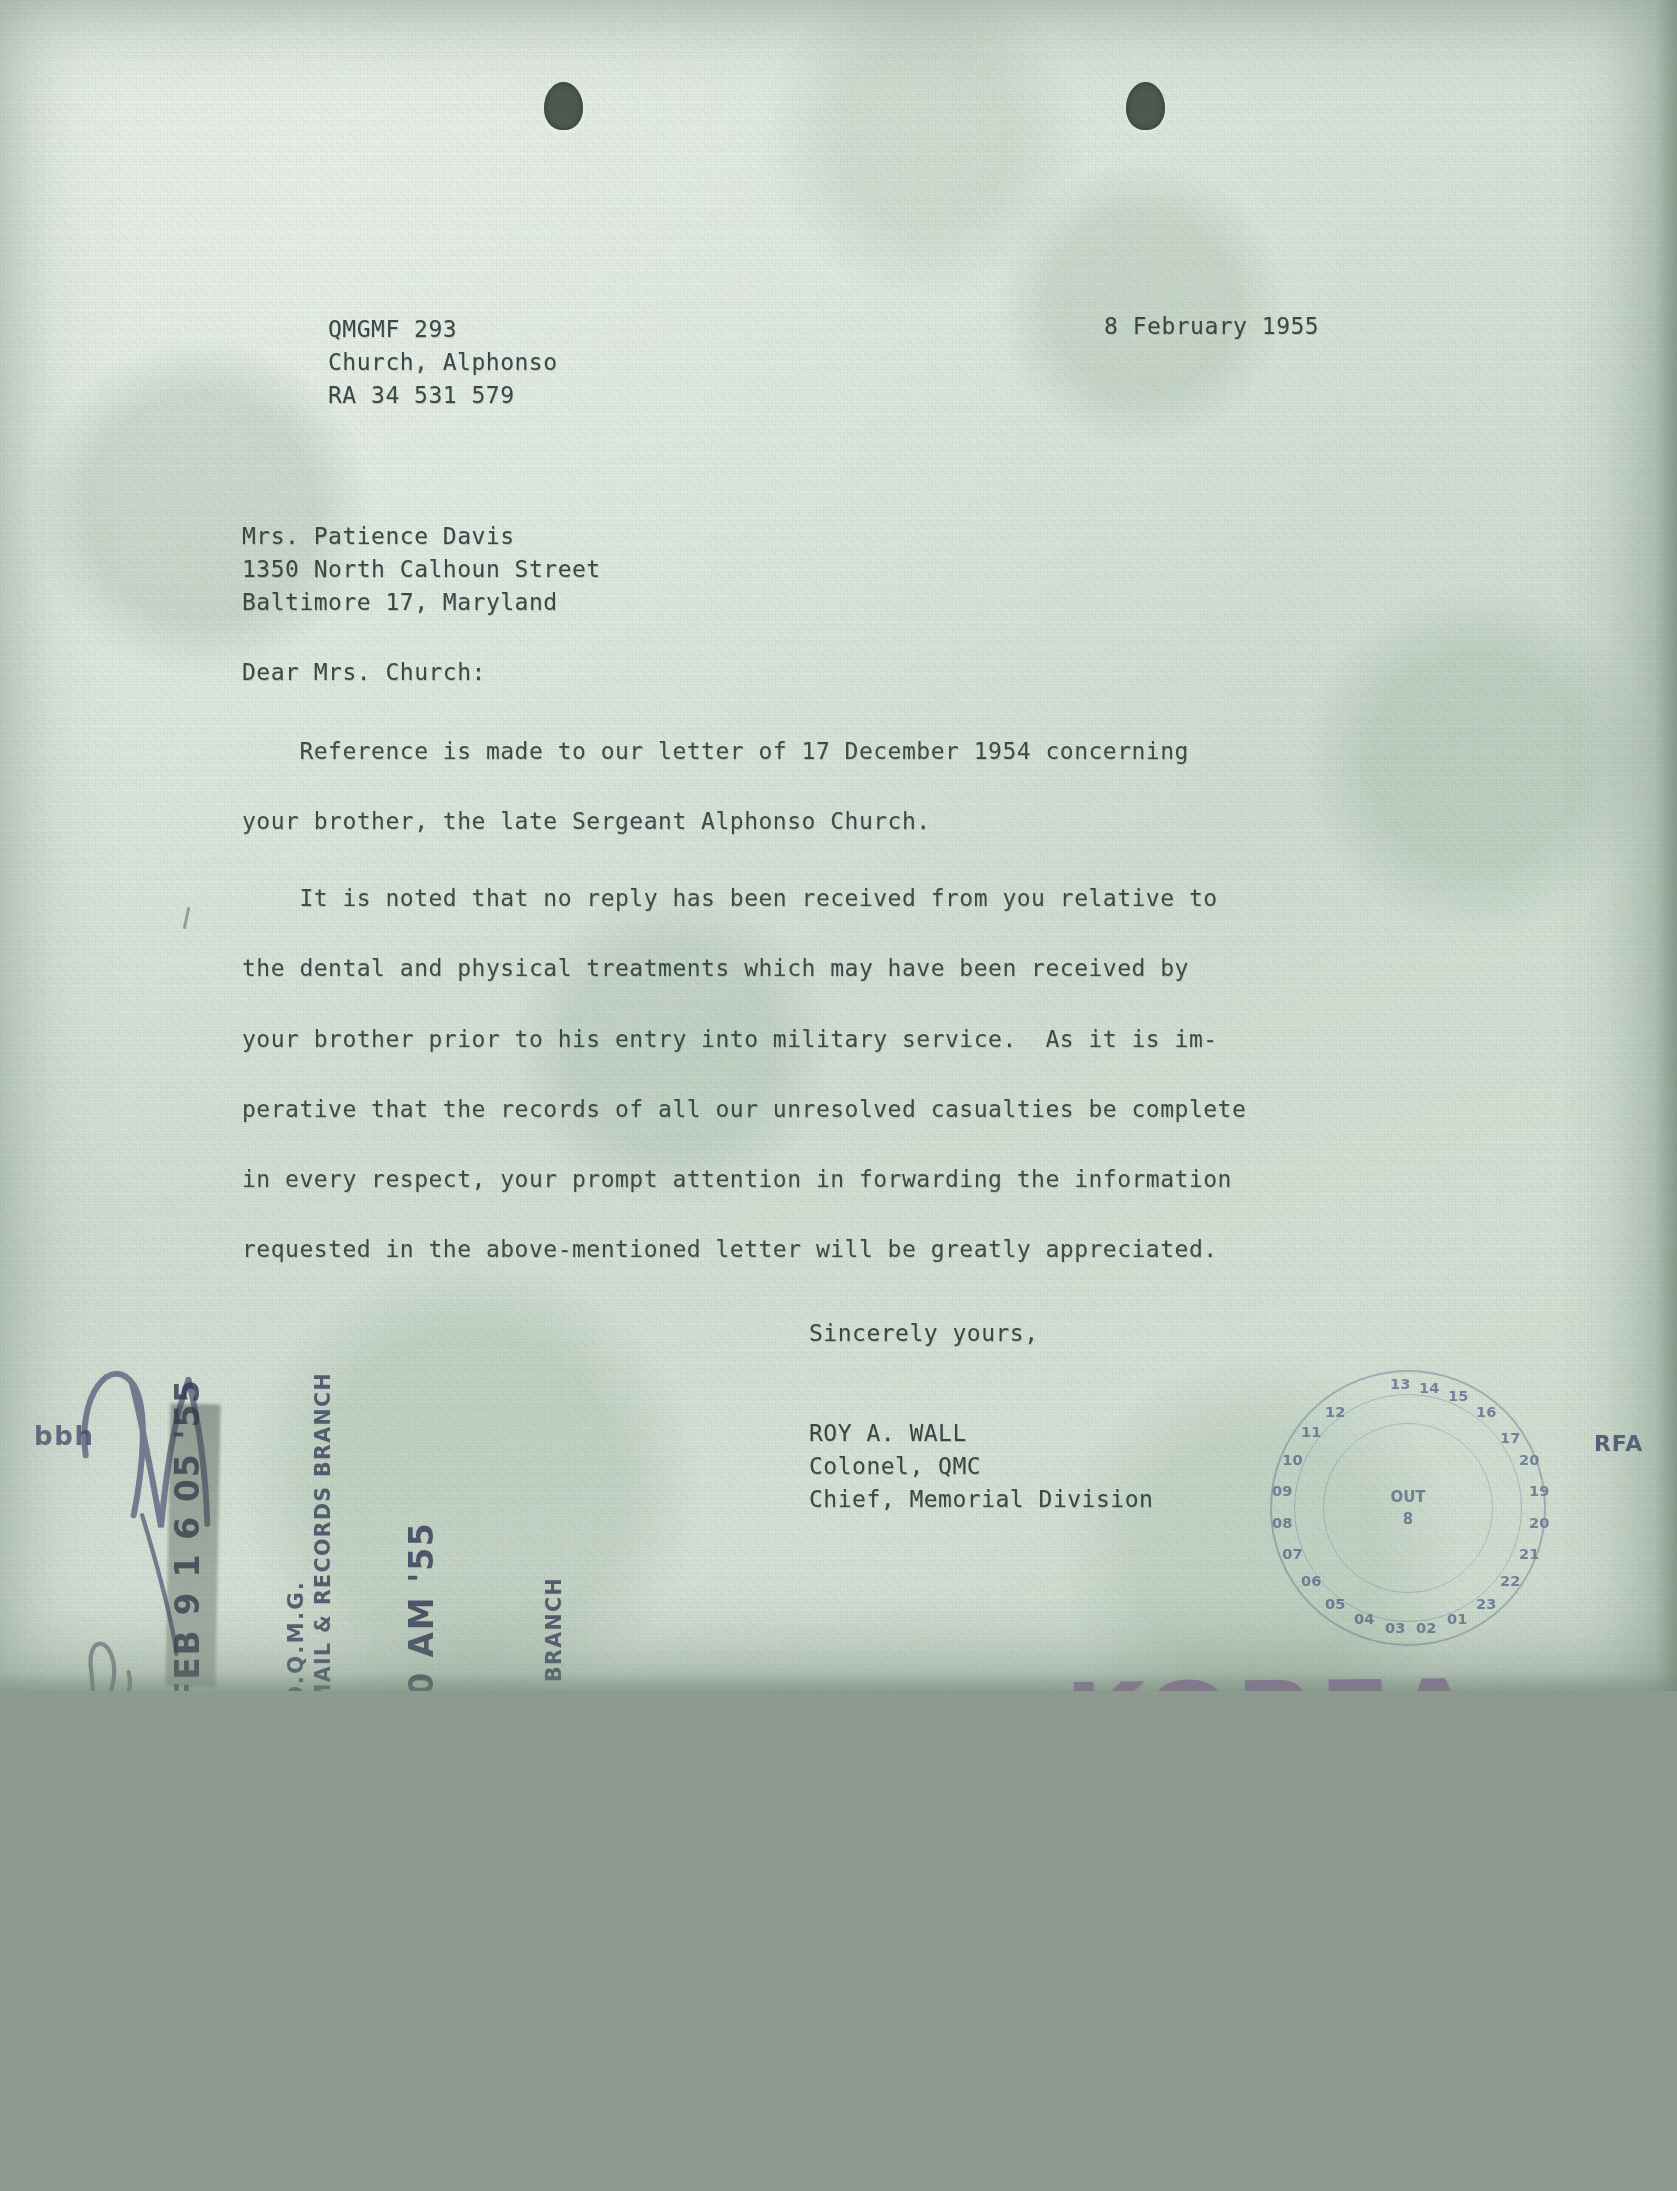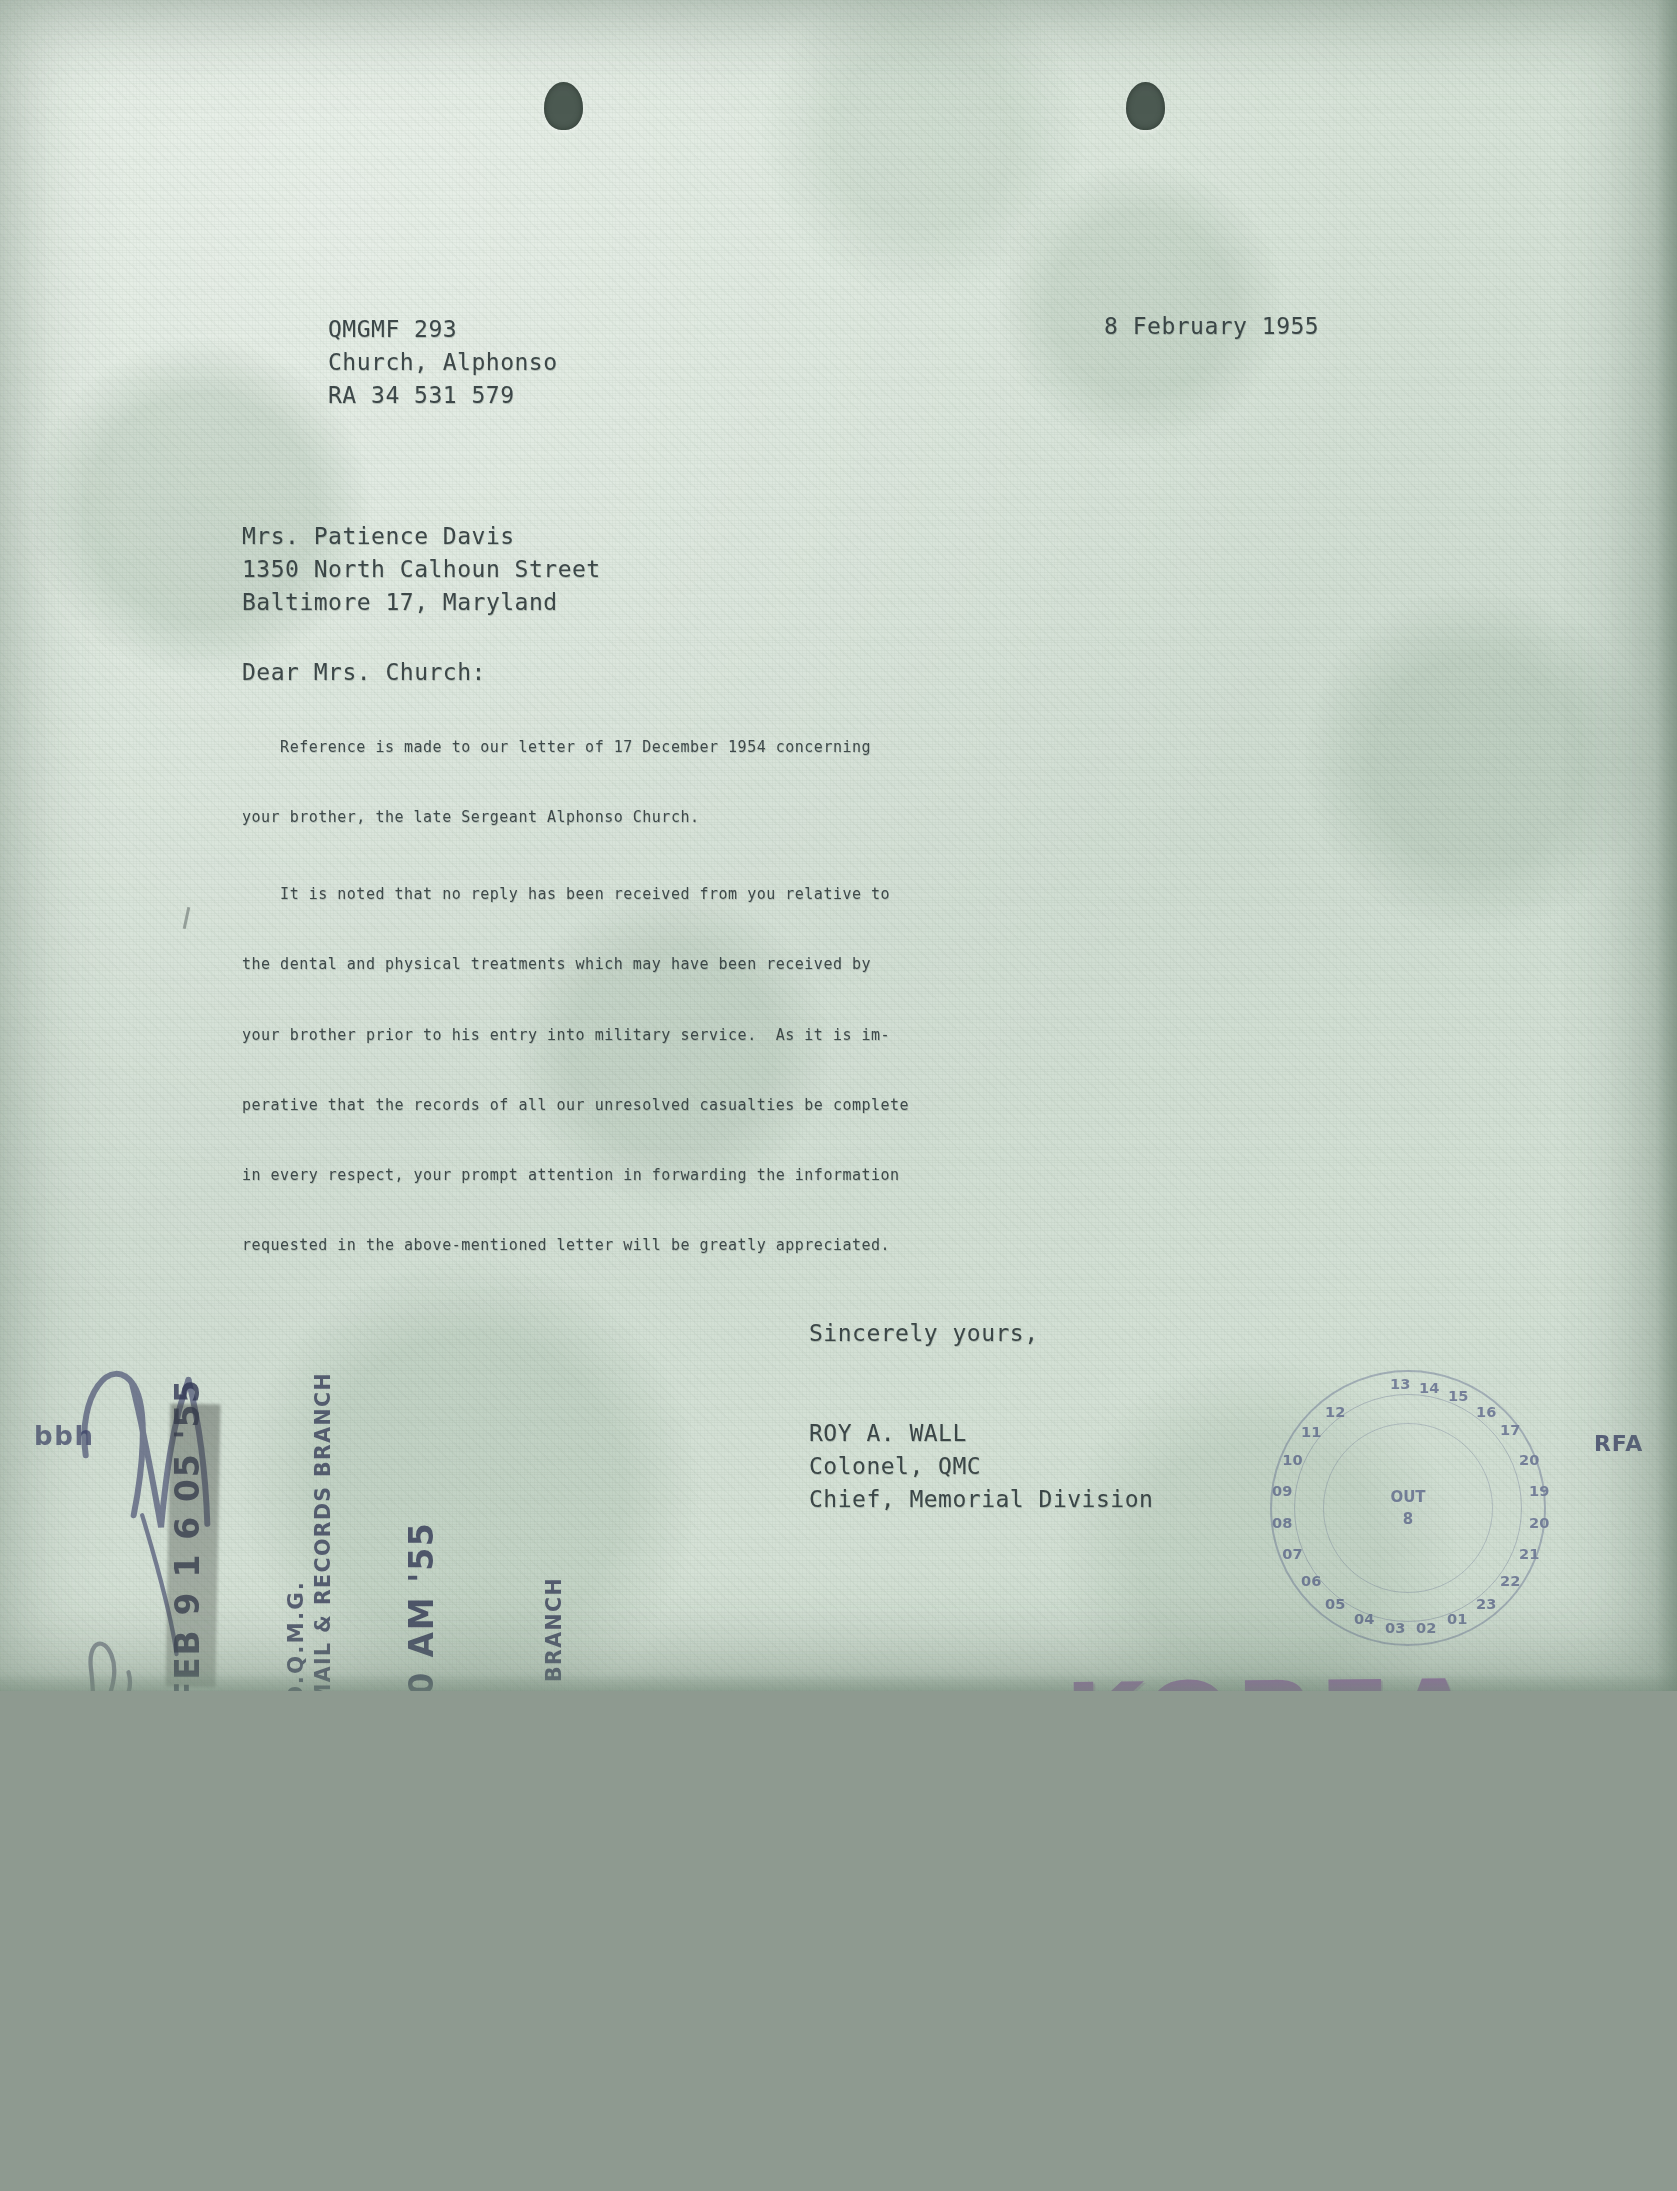--- a/index.html
+++ b/index.html
@@ -97,21 +97,21 @@
   }
 
   #hdr-left  { left: 328px;  top: 313px; font-size: 23px; line-height: 33px; }
   #hdr-date  { left: 1104px; top: 313px; font-size: 23px; }
   #addr      { left: 242px;  top: 520px; font-size: 23px; line-height: 33px; }
   #salut     { left: 242px;  top: 659px; font-size: 23px; }
 
   .body-line {
     position: absolute;
     left: 242px;
-    font-size: 15px;
+    font-size: 23px;
     color: #2f3a3c;
     font-family: "DejaVu Sans Mono", monospace;
     letter-spacing: 0.5px;
     white-space: pre;
     text-shadow: 0.5px 0.5px 0 rgba(60,75,70,0.25);
     opacity: 0.90;
   }
 
   #closing { left: 809px; top: 1320px; font-size: 23px; }
   #sig-block { left: 809px; top: 1417px; font-size: 23px; line-height: 33px; }
@@ -338,21 +338,21 @@
   <div id="round1" class="round-stamp">
     <div class="inner"></div>
     <div class="core">
       <span>OUT</span>
       <span>8</span>
     </div>
     <div class="ring-num" style="left:118px;  top:3.4px;   transform:rotate(0deg);">13</div>
     <div class="ring-num" style="left:147px;  top:6.8px;">14</div>
     <div class="ring-num" style="left:176px;  top:15.4px;">15</div>
     <div class="ring-num" style="left:204px;  top:31px;">16</div>
-    <div class="ring-num" style="left:228px;  top:49px;">17</div>
+    <div class="ring-num" style="left:228px;  top:57px;">17</div>
     <div class="ring-num" style="left:247px;  top:79px;">20</div>
     <div class="ring-num" style="left:257px;  top:110px;">19</div>
     <div class="ring-num" style="left:257px;  top:142px;">20</div>
     <div class="ring-num" style="left:247px;  top:173px;">21</div>
     <div class="ring-num" style="left:228px;  top:200px;">22</div>
     <div class="ring-num" style="left:204px;  top:223px;">23</div>
     <div class="ring-num" style="left:175px;  top:238px;">01</div>
     <div class="ring-num" style="left:144px;  top:247px;">02</div>
     <div class="ring-num" style="left:113px;  top:247px;">03</div>
     <div class="ring-num" style="left:82px;   top:238px;">04</div>

